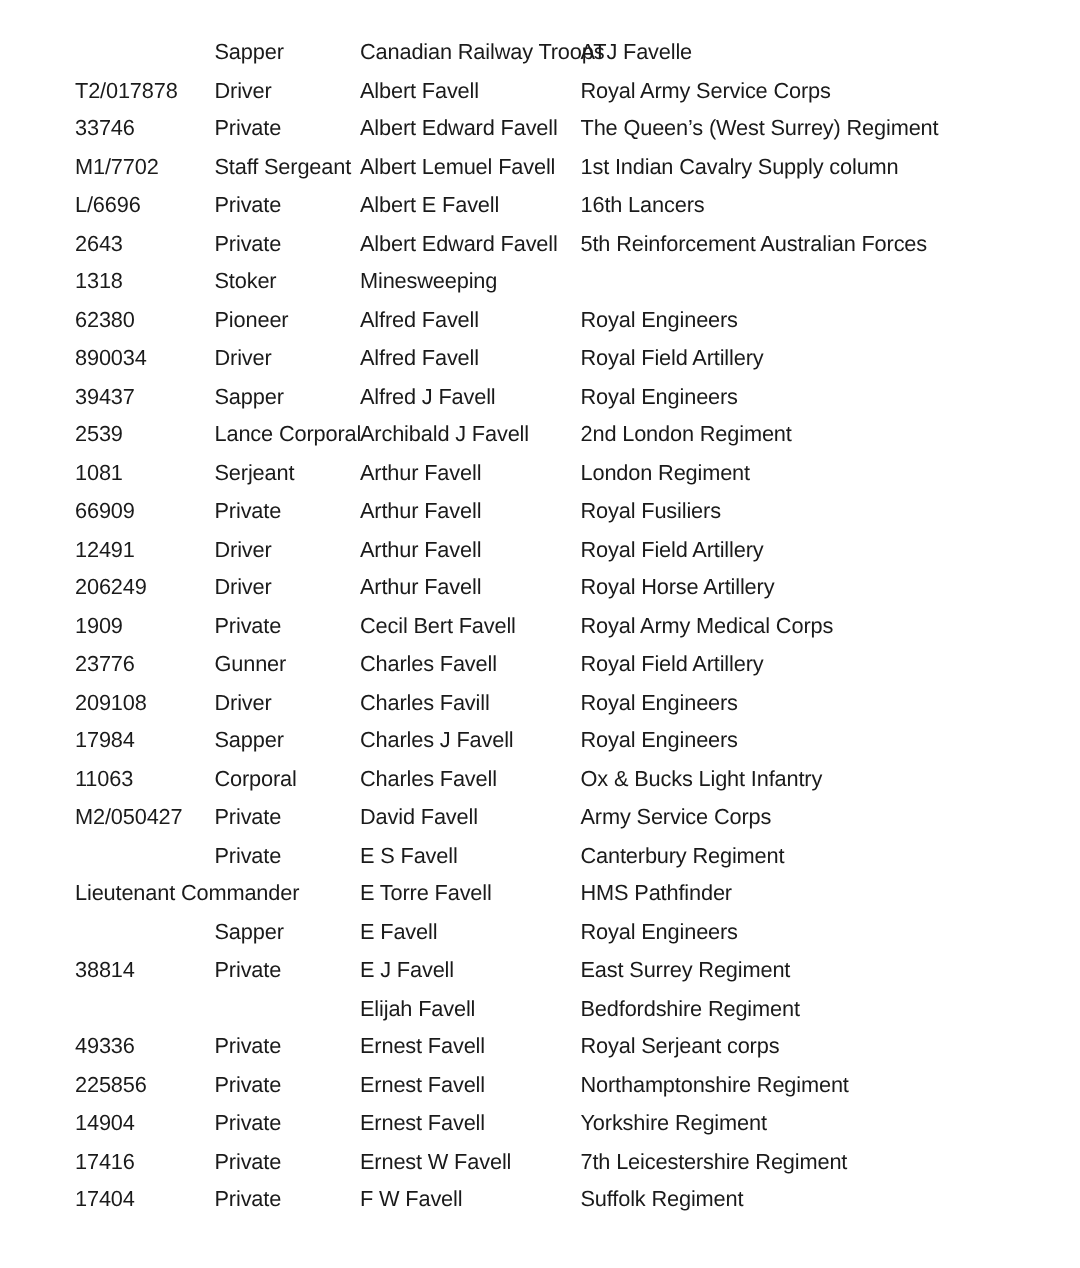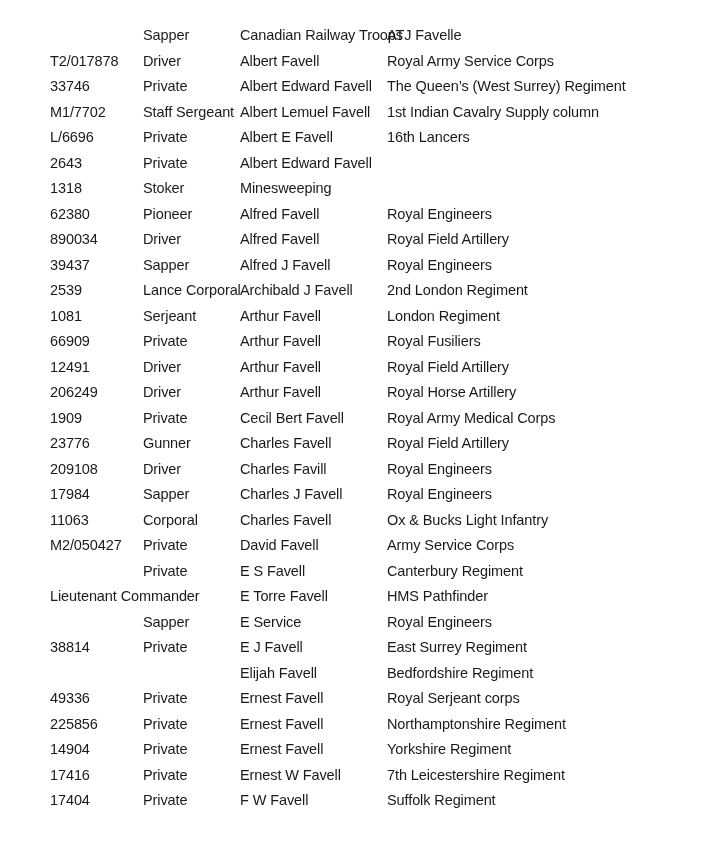--- a/index.html
+++ b/index.html
@@ -77,20 +77,21 @@
     <span class="cell c-num">L/6696</span>
     <span class="cell c-rank">Private</span>
     <span class="cell c-name">Albert E Favell</span>
     <span class="cell c-unit">16th Lancers</span>
   </div>
 
   <div class="row">
     <span class="cell c-num">2643</span>
     <span class="cell c-rank">Private</span>
     <span class="cell c-name">Albert Edward Favell</span>
+    <span class="cell c-unit">5th Reinforcement Australian Forces</span>
   </div>
 
   <div class="row">
     <span class="cell c-num">1318</span>
     <span class="cell c-rank">Stoker</span>
     <span class="cell c-unit">Minesweeping</span>
   </div>
 
   <div class="row">
     <span class="cell c-num">62380</span>
@@ -200,21 +201,21 @@
   <div class="row span-rank">
 
     <span class="cell c-rank">Lieutenant Commander</span>
     <span class="cell c-name">E Torre Favell</span>
     <span class="cell c-unit">HMS Pathfinder</span>
   </div>
 
   <div class="row">
     <span class="cell c-num"></span>
     <span class="cell c-rank">Sapper</span>
-    <span class="cell c-name">E Service</span>
+    <span class="cell c-name">E Favell</span>
     <span class="cell c-unit">Royal Engineers</span>
   </div>
 
   <div class="row">
     <span class="cell c-num">38814</span>
     <span class="cell c-rank">Private</span>
     <span class="cell c-name">E J Favell</span>
     <span class="cell c-unit">East Surrey Regiment</span>
   </div>
 

